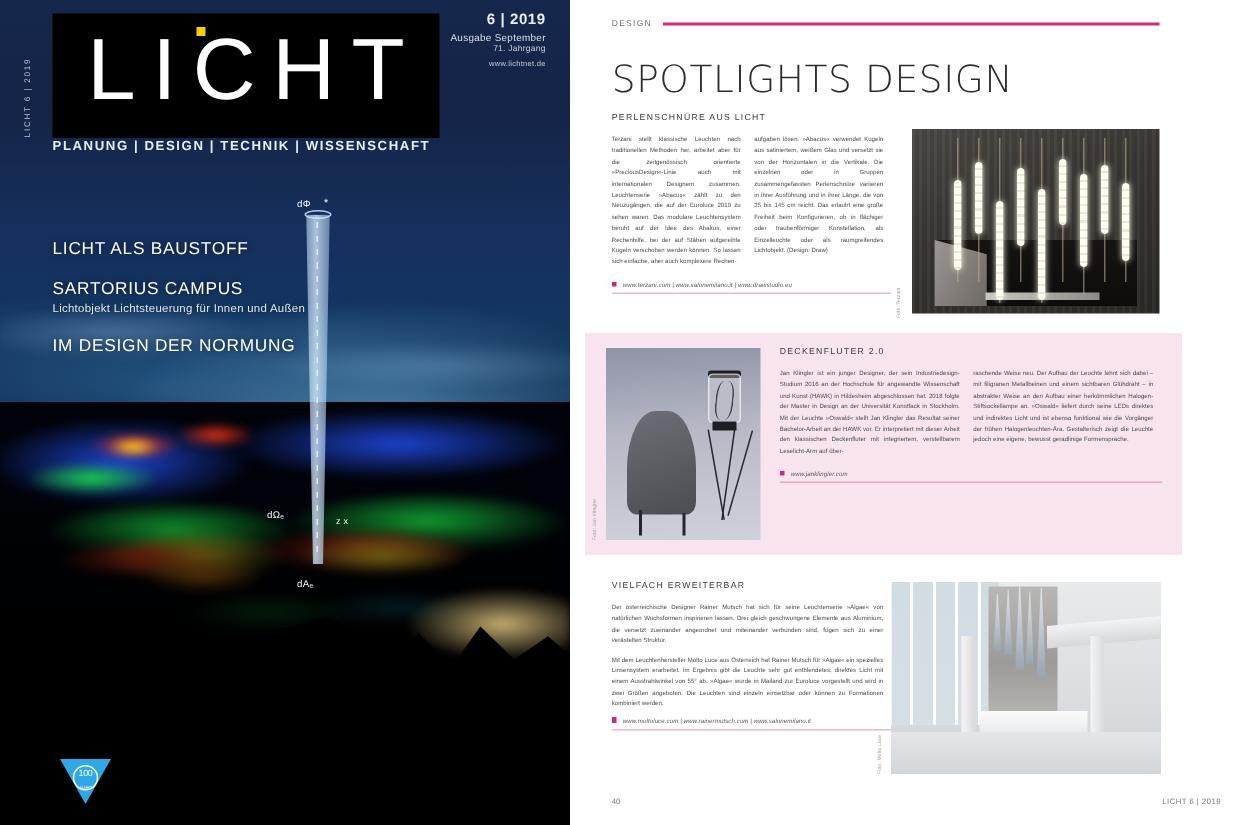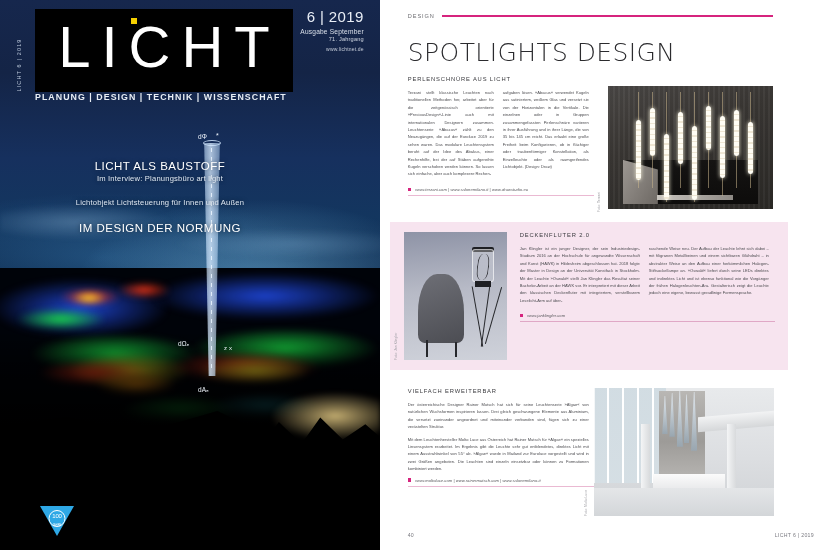--- a/index.html
+++ b/index.html
@@ -89,33 +89,33 @@
   }
   .subline {
     position: absolute; left: 35px; top: 92px; width: 235px;
     color: #e8eef5; font-size: 8.8px; letter-spacing: 1.05px;
     white-space: nowrap;
     font-weight: bold;
   }
   .issue {
     position: absolute; right: 16px; top: 8px; text-align: right; color: #e9eef6;
   }
-  .issue .big { font-size: 15px; letter-spacing: .4px; font-weight: 400; }
+  .issue .big { font-size: 10px; letter-spacing: .4px; font-weight: 700; }
   .issue .sm  { font-size: 6.6px; letter-spacing: .2px; margin-top: 3px; opacity: .92; }
   .issue .sm2 { font-size: 5.6px; letter-spacing: .2px; margin-top: 1px; opacity: .85; }
   .issue .sm3 { font-size: 5px; letter-spacing: .2px; margin-top: 4px; opacity: .8; }
 
   .spine {
     position: absolute; left: -26px; top: 62px; width: 90px;
     transform: rotate(-90deg);
     color: #b9c6d8; font-size: 5.4px; letter-spacing: 1.2px; text-align: center;
   }
 
   .teasers { position: absolute; left: 35px; top: 160px; width: 250px; }
-  .teaser { margin-bottom: 15px; text-align: center; }
+  .teaser { margin-bottom: 15px; }
   .teaser .t-head {
     color: #ffffff; font-size: 11.5px; letter-spacing: .5px; font-weight: 400;
     text-shadow: 0 0 4px rgba(0,0,0,.5);
   }
   .teaser .t-sub {
     color: #dfe8f2; font-size: 7.6px; letter-spacing: .2px; margin-top: 2px;
     text-shadow: 0 0 4px rgba(0,0,0,.5);
   }
 
   
@@ -360,23 +360,23 @@
     <div class="issue">
       <div class="big">6 | 2019</div>
       <div class="sm">Ausgabe September</div>
       <div class="sm2">71. Jahrgang</div>
       <div class="sm3">www.lichtnet.de</div>
     </div>
 
     <div class="teasers">
       <div class="teaser">
         <div class="t-head">LICHT ALS BAUSTOFF</div>
-        <div class="t-sub">Im Interview: Planungsbüro art light</div>
       </div>
       <div class="teaser">
+        <div class="t-head">SARTORIUS CAMPUS</div>
         <div class="t-sub">Lichtobjekt Lichtsteuerung für Innen und Außen</div>
       </div>
       <div class="teaser">
         <div class="t-head">IM DESIGN DER NORMUNG</div>
       </div>
     </div>
 
     <div class="pflaum">
       <div class="tri">
         <div class="ring">

